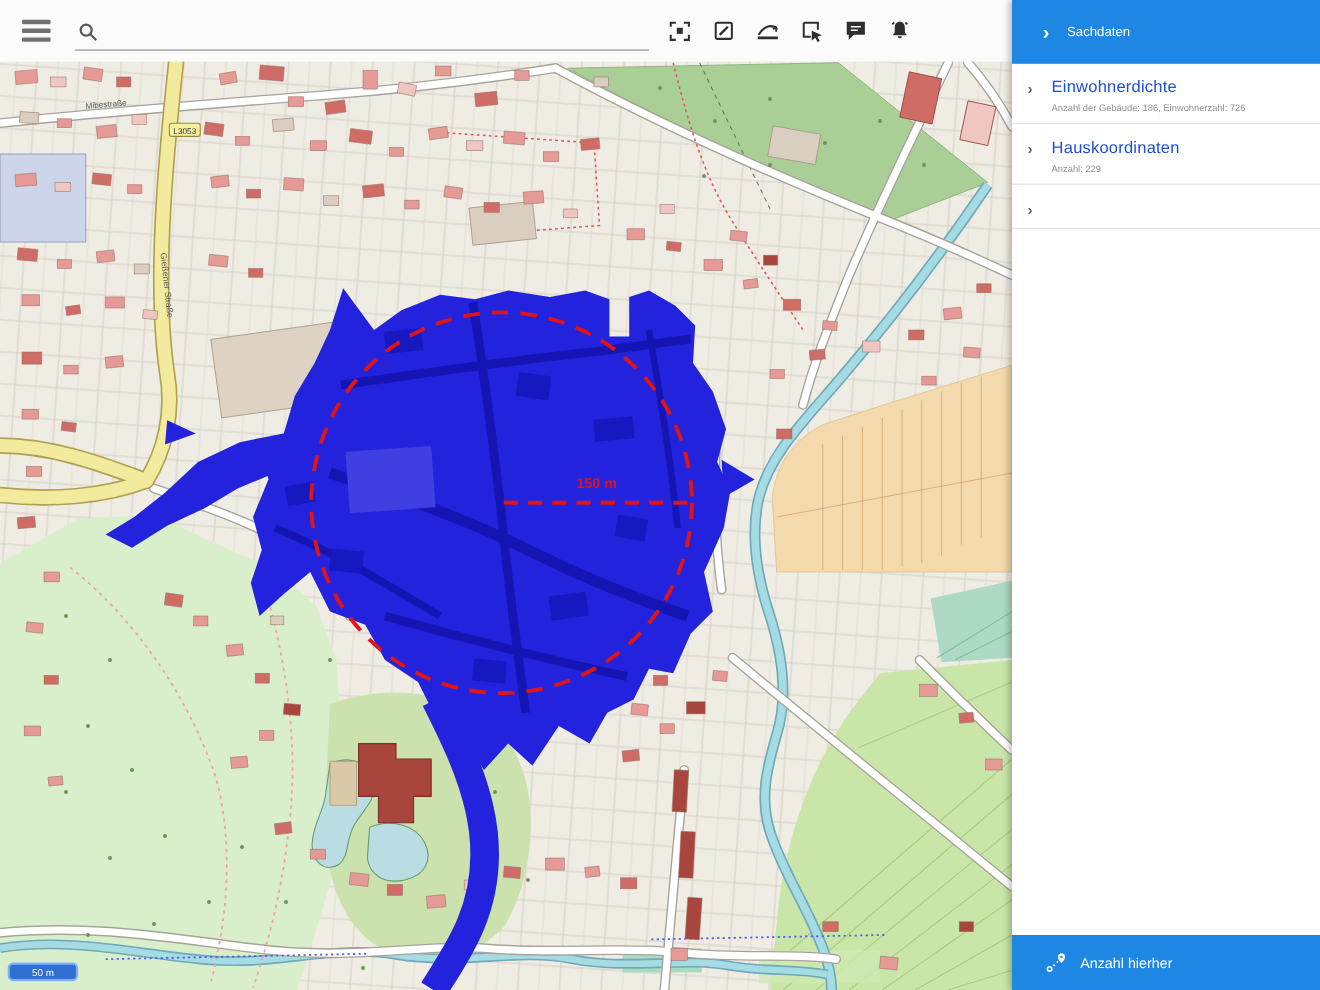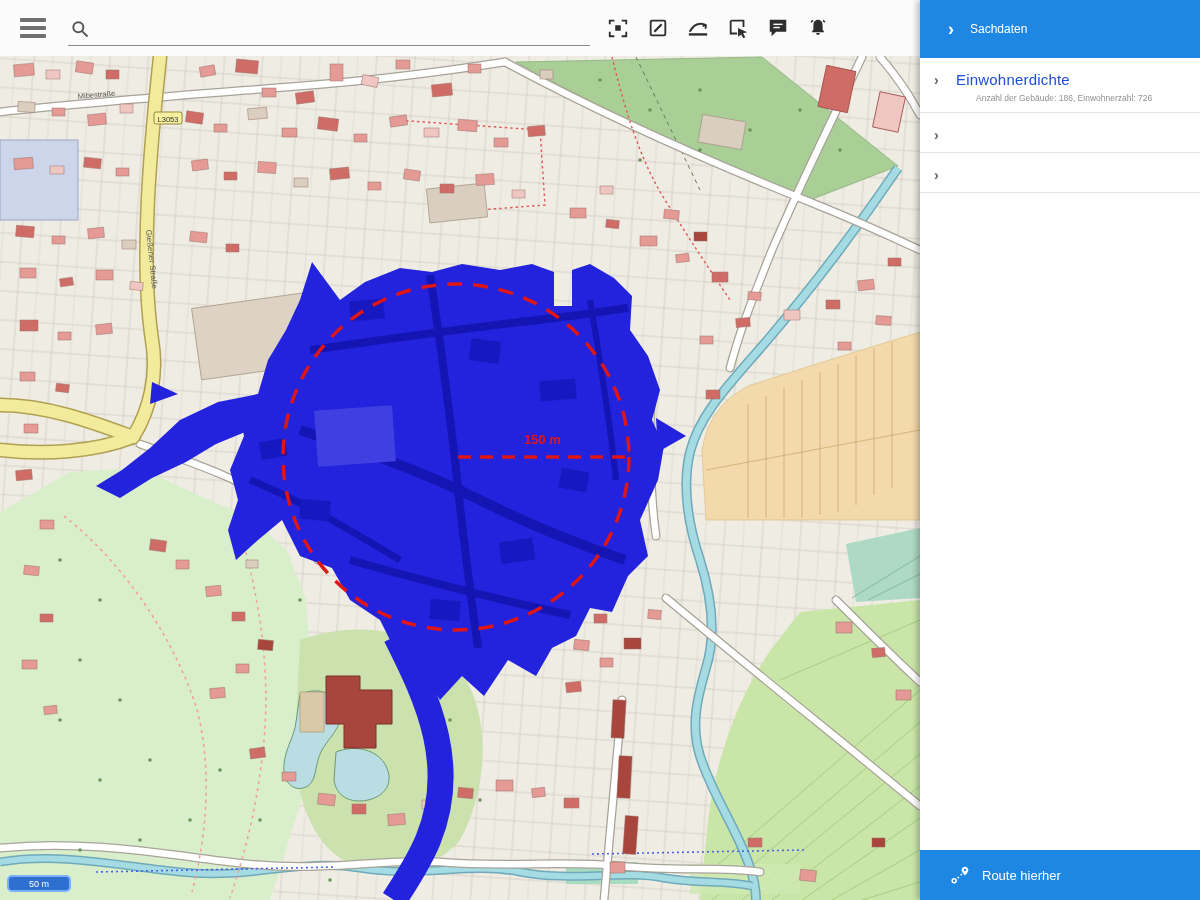--- a/index.html
+++ b/index.html
@@ -19,21 +19,21 @@
   
   .sidebar{position:absolute;left:920px;top:0;width:280px;height:900px;background:#fff;box-shadow:-3px 0 6px rgba(0,0,0,.25);z-index:40;display:flex;flex-direction:column;}
   .sb-header{background:#1e87e4;color:#fff;height:58px;display:flex;align-items:center;padding-left:28px;flex:0 0 auto;}
   .sb-header .chev{font-size:18px;margin-right:16px;font-weight:bold;}
   .sb-header .ttl{font-size:12px;}
   .sb-body{flex:1 1 auto;overflow:hidden;}
   .sb-item{padding:13px 14px 9px 14px;border-bottom:1px solid #e2e2e2;cursor:pointer;display:flex;}
   .sb-item .chev{color:#666;font-size:14px;font-weight:bold;width:22px;flex:0 0 auto;padding-top:1px;}
   .sb-item .txt{flex:1;}
   .sb-item .t{font-size:15px;color:#1d4ed8;letter-spacing:.2px;}
-  .sb-item .s{font-size:8.5px;color:#909090;margin-top:5px;margin-left:20px;}
+  .sb-item .s{font-size:8.5px;color:#909090;margin-top:5px;}
   .sb-footer{flex:0 0 auto;height:50px;background:#1e87e4;display:flex;align-items:center;padding-left:30px;color:#fff;cursor:pointer;}
   .sb-footer .lbl{font-size:13px;margin-left:12px;}
 </style>
 </head>
 <body>
 
 <div class="map-area">
 <svg width="920" height="900" viewBox="0 0 920 900">
   <defs>
     <pattern id="parcels" width="38" height="29" patternUnits="userSpaceOnUse" patternTransform="rotate(4)">
@@ -425,30 +425,34 @@
   <div class="sb-body">
     <div class="sb-item">
       <span class="chev">›</span>
       <span class="txt">
         <div class="t">Einwohnerdichte</div>
         <div class="s">Anzahl der Gebäude: 186, Einwohnerzahl: 726</div>
       </span>
     </div>
     <div class="sb-item">
       <span class="chev">›</span>
+      <span class="txt">
+        <div class="t">Hauskoordinaten</div>
+        <div class="s">Anzahl: 229</div>
+      </span>
     </div>
     <div class="sb-item">
       <span class="chev">›</span>
     </div>
   </div>
   <div class="sb-footer">
     <svg width="20" height="20" viewBox="0 0 24 24">
       <circle cx="5" cy="19" r="2.4" fill="none" stroke="#fff" stroke-width="1.8"></circle>
       <g fill="#fff">
           <circle cx="10" cy="15" r="1.1"></circle>
           <circle cx="13.5" cy="11.5" r="1.1"></circle>
         </g>
       <path d="M18,2 C15.8,2 14,3.8 14,6 C14,9 18,12.5 18,12.5 C18,12.5 22,9 22,6 C22,3.8 20.2,2 18,2 Z" fill="#fff"></path>
       <circle cx="18" cy="6" r="1.4" fill="#1e87e4"></circle>
     </svg>
-    <span class="lbl">Route hierher</span>
+    <span class="lbl">Anzahl hierher</span>
   </div>
 </div>
 
 </body></html>

